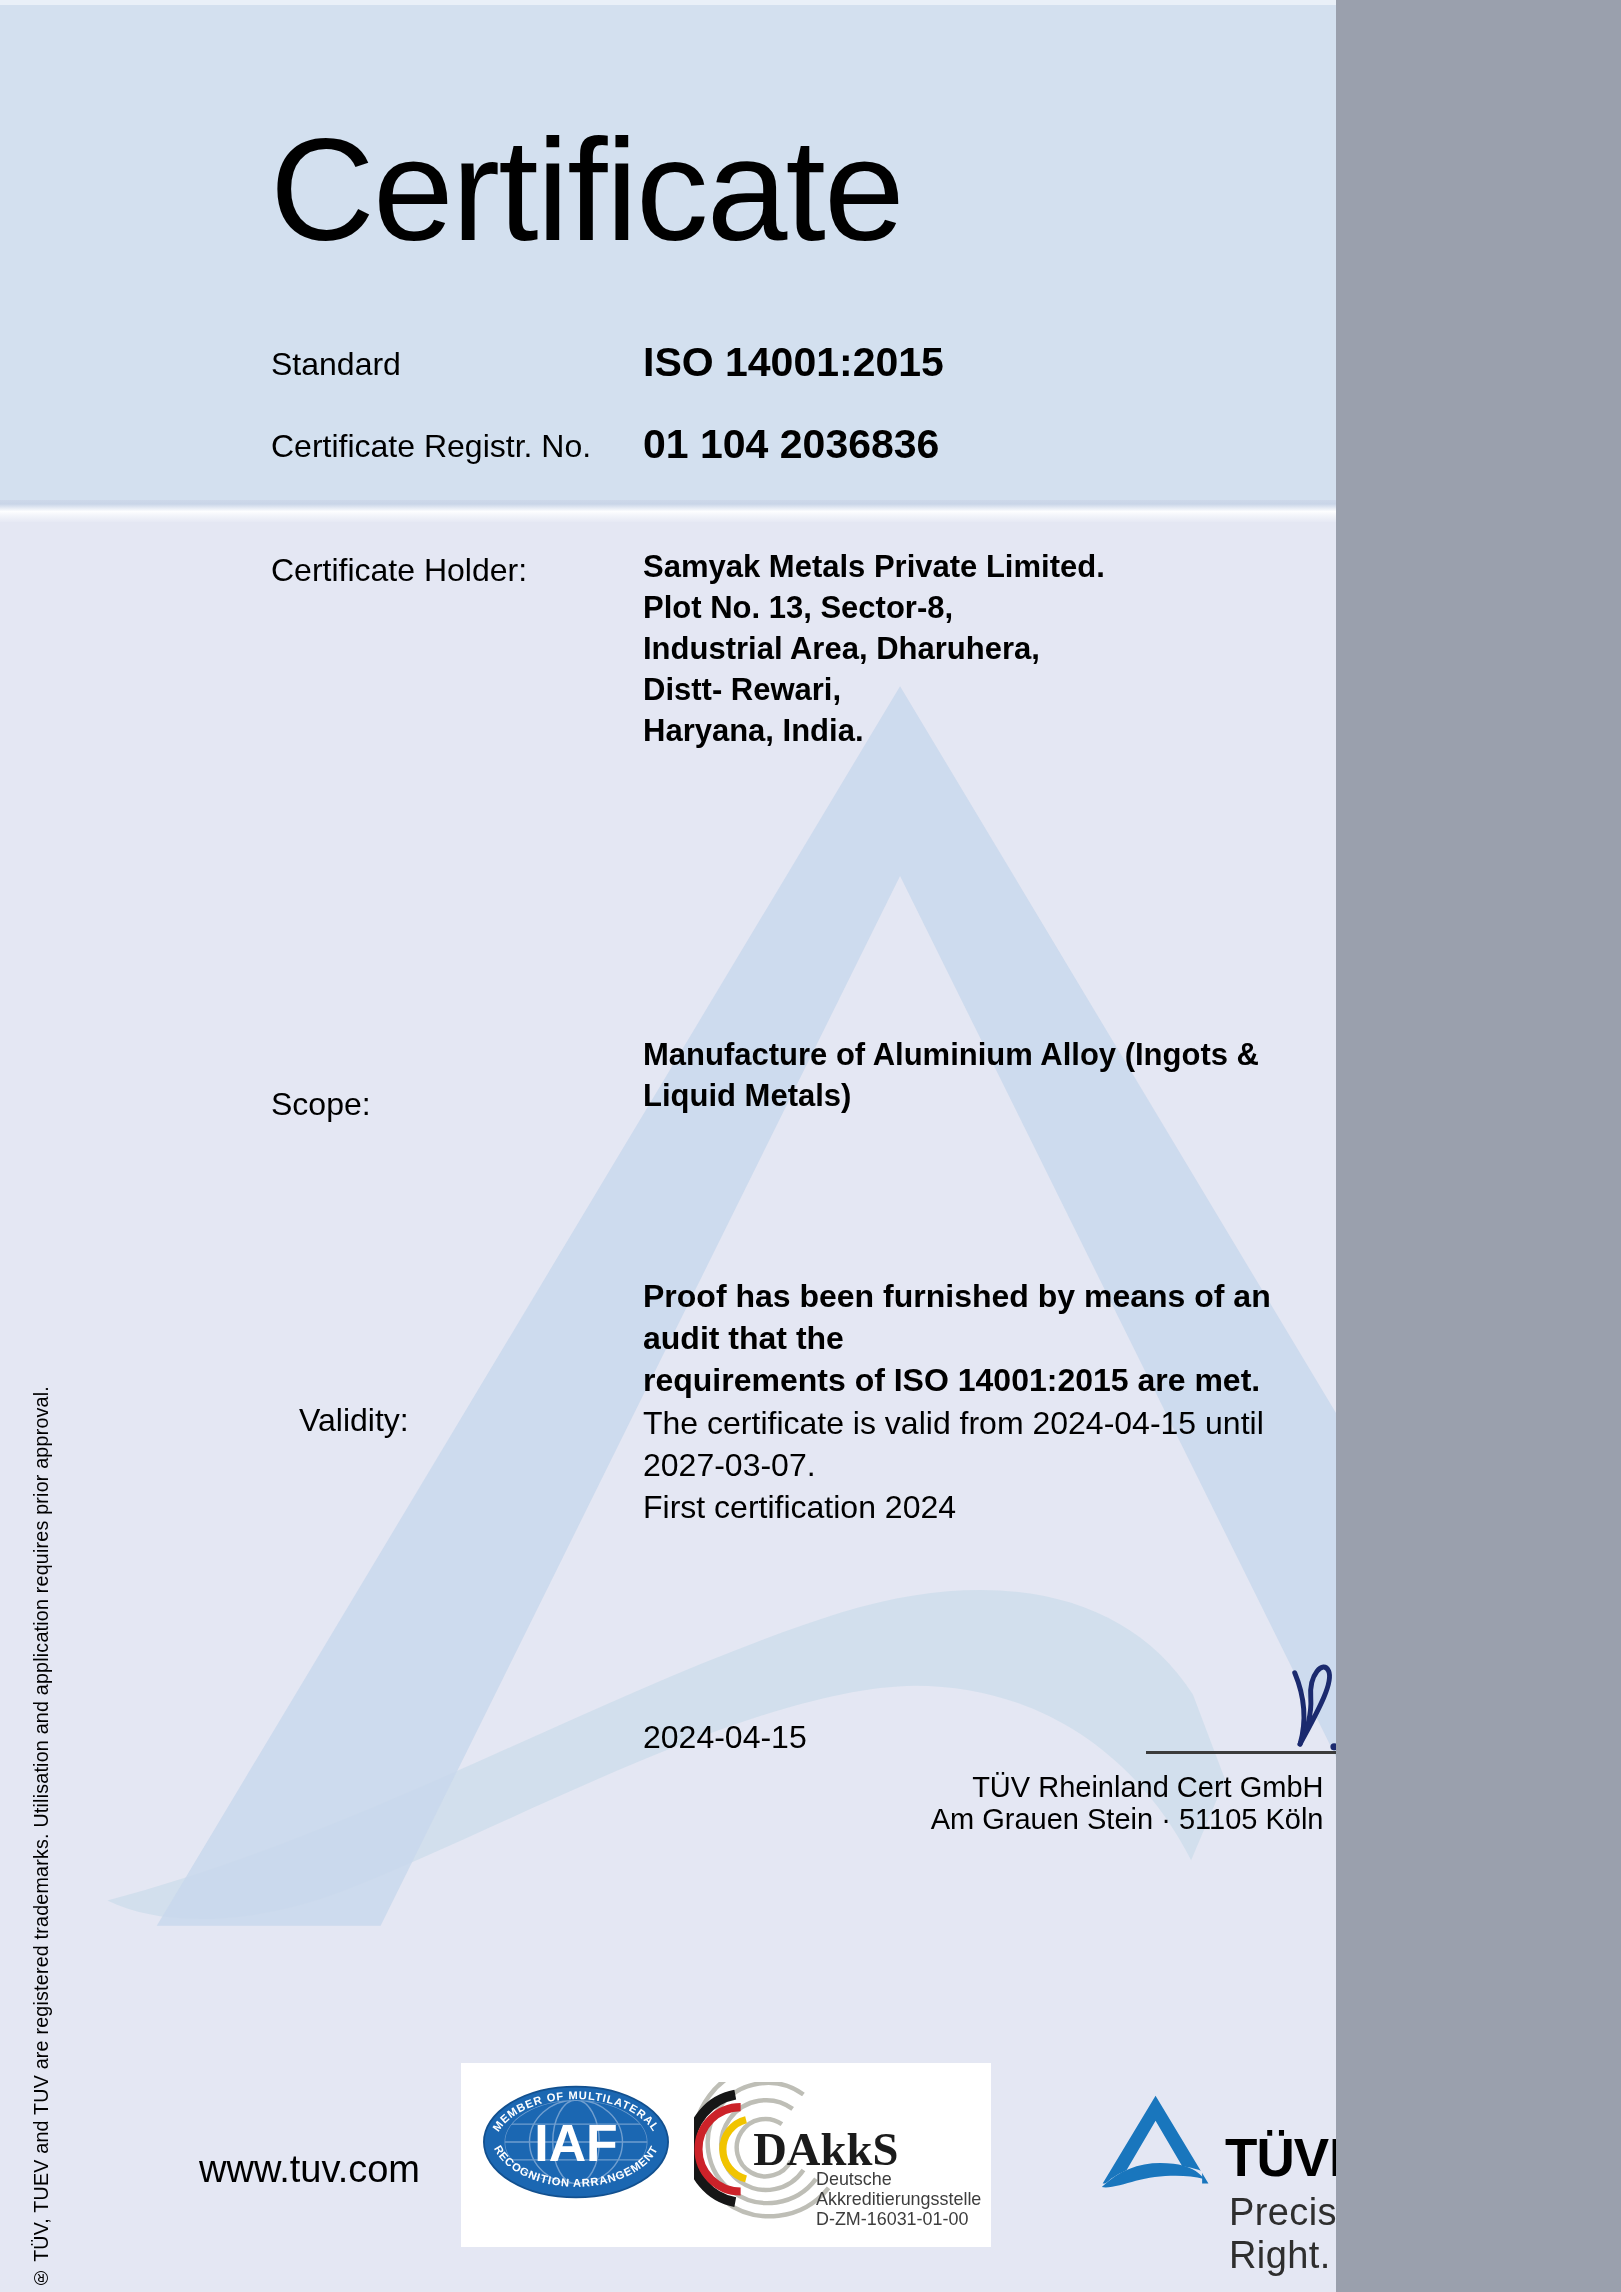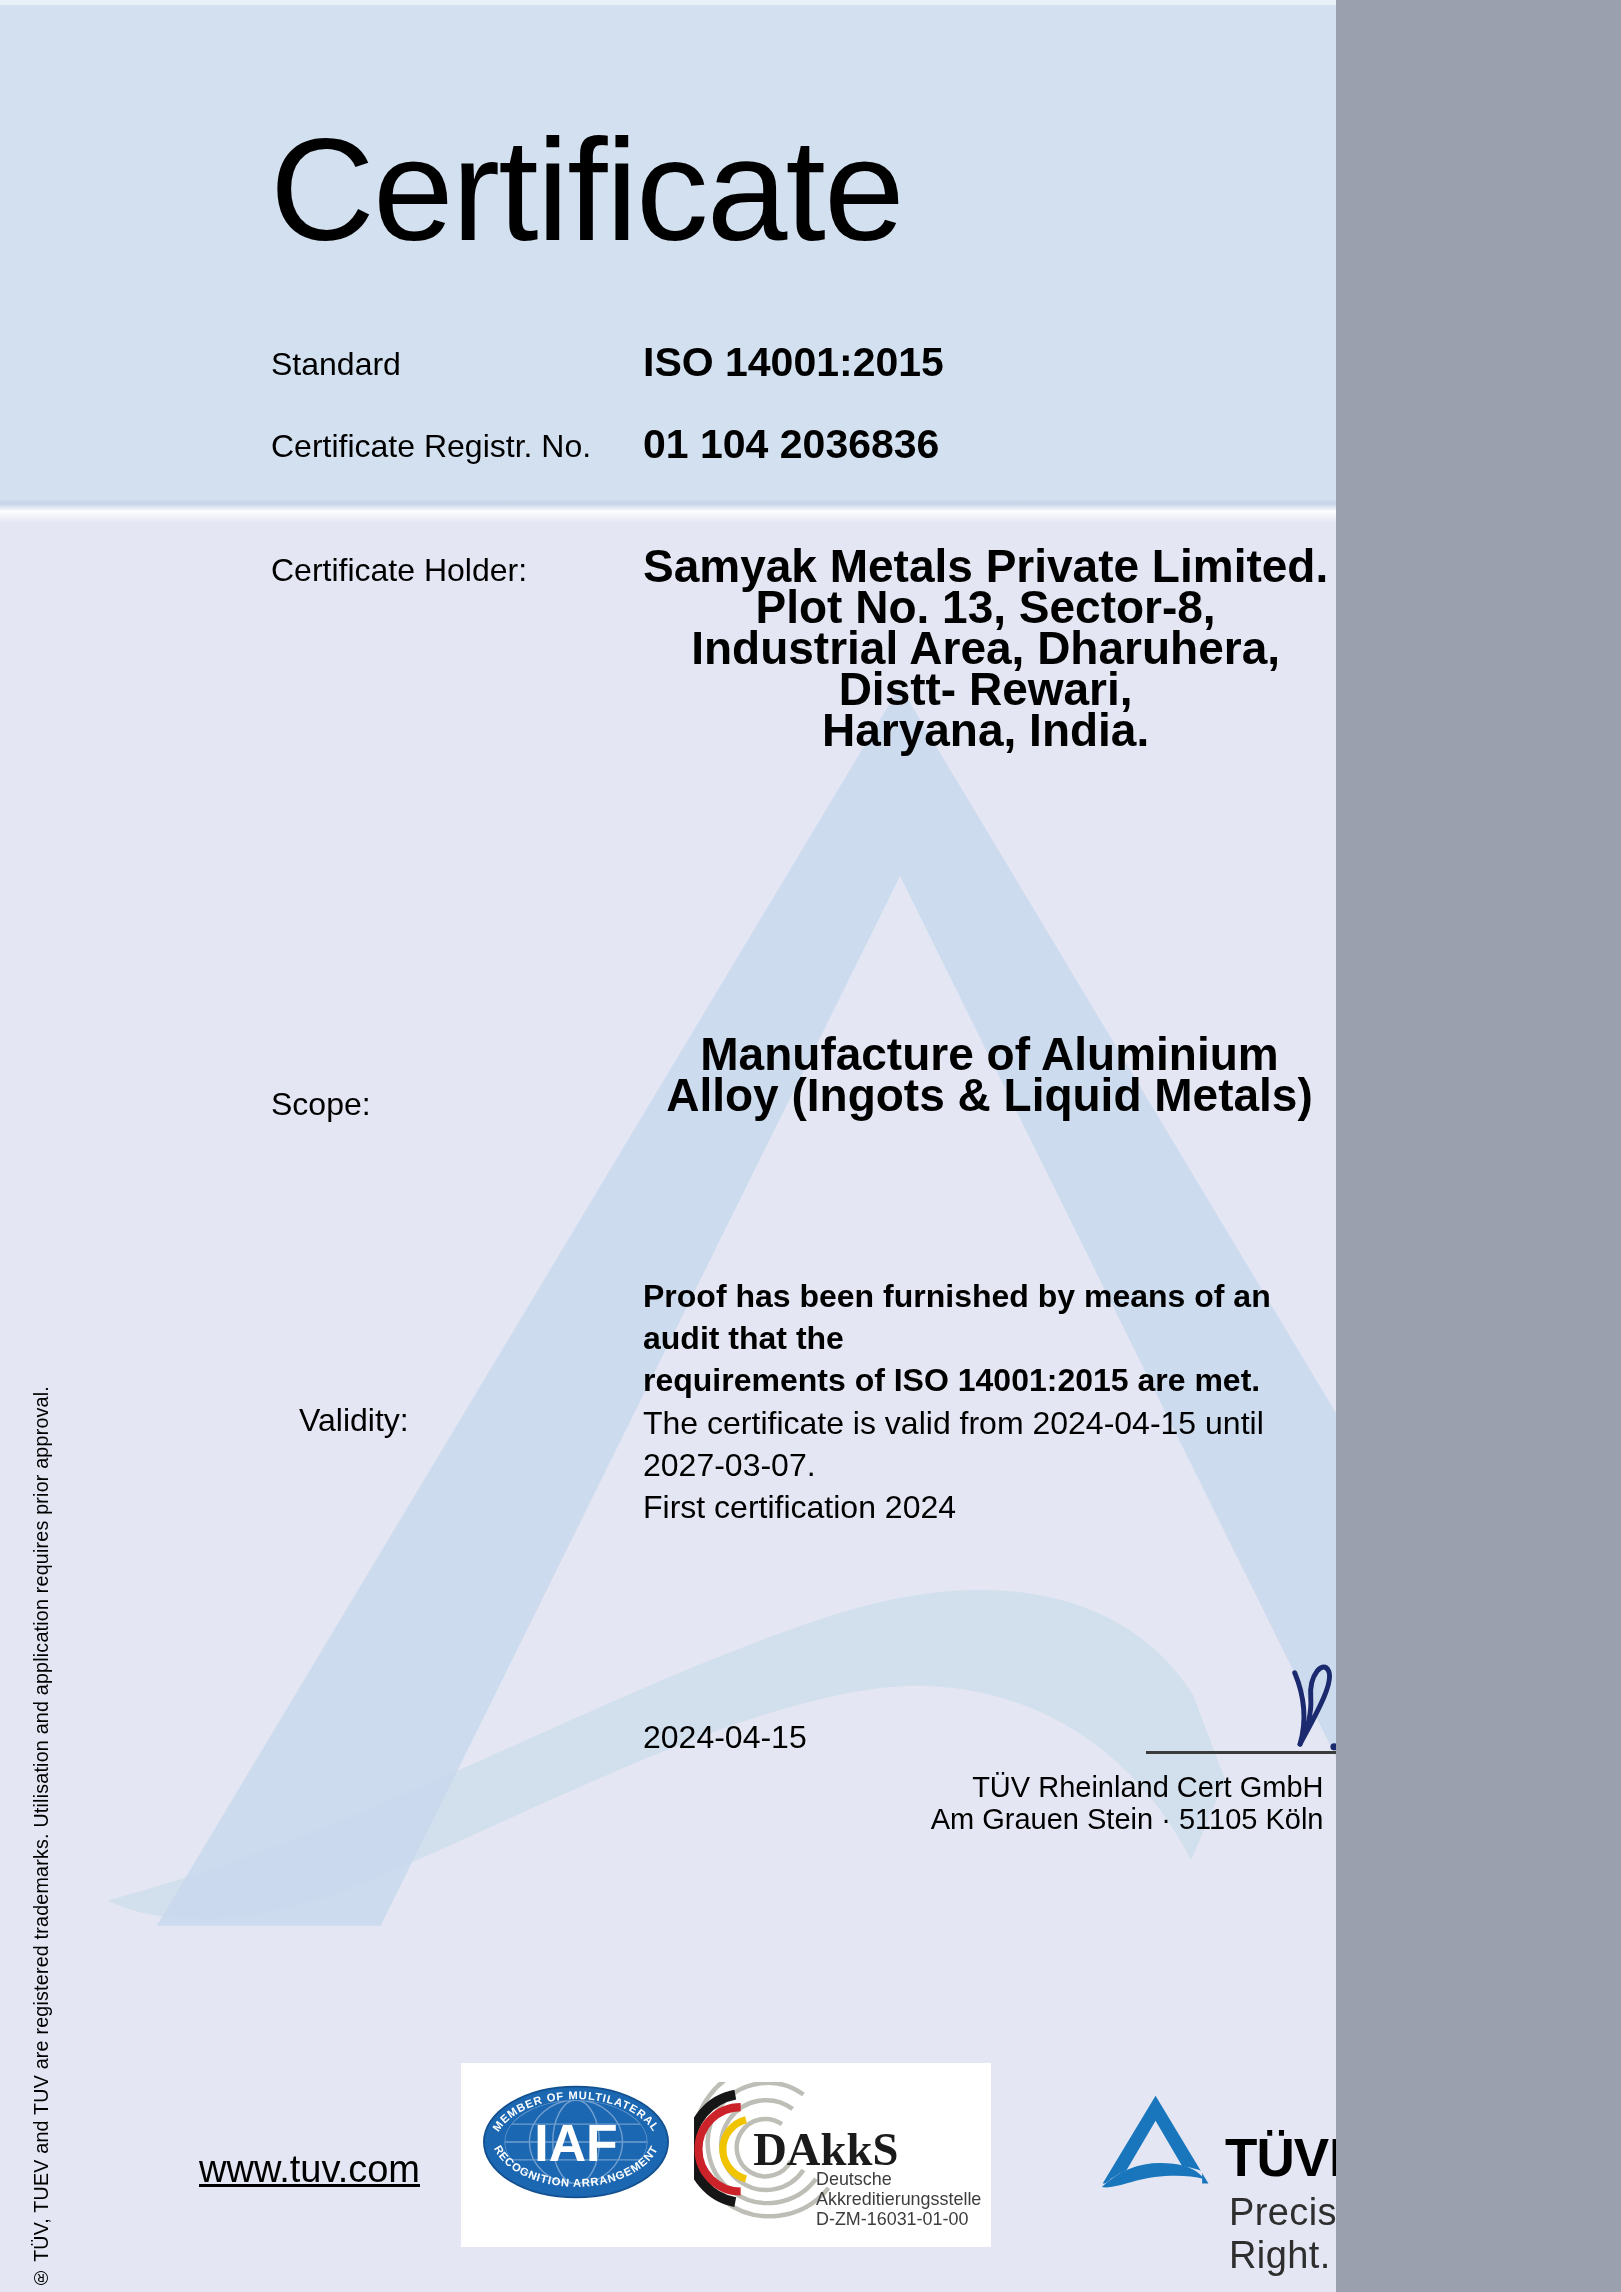--- a/index.html
+++ b/index.html
@@ -11,30 +11,30 @@
   .abs{position:absolute;}
   
   .band-top{left:0;top:0;width:1621px;height:500px;background:#d3e0ef;}
   .band-top-edge{left:0;top:0;width:1621px;height:4.5px;background:#e9f0f8;}
   .divider{left:0;top:500px;width:1621px;height:21.5px;
     background:linear-gradient(#cdd8ea 0%,#c9d5e8 18%,#fdfeff 52%,#f4f6fb 68%,#e6e9f4 100%);}
   
   .title{font-size:145px;line-height:1;letter-spacing:-1.8px;font-weight:400;}
   .label{font-size:32px;}
   .value-lg{font-size:41px;font-weight:700;}
-  .value{font-size:46px;font-weight:700;line-height:41px;text-align:center;}
+  .value{font-size:31px;font-weight:700;line-height:41px;}
   .body-txt{font-size:32px;line-height:42px;}
   .issuer{font-size:29px;line-height:32px;text-align:right;}
   .side-note{
     left:30px;bottom:3.6px;font-size:19.7px;letter-spacing:0.2px;
     writing-mode:vertical-rl;transform:rotate(180deg);white-space:nowrap;
   }
   .sig-line{left:1146px;top:1751px;width:463px;height:2.7px;background:#3b3b3b;}
   .white-box{left:461px;top:2063px;width:530px;height:184px;background:#ffffff;}
-  .website{left:199px;top:2148px;font-size:38px;text-decoration:underline;}
+  .website{left:199px;top:2148px;font-size:38px;}
   .tuv-brand{left:1225px;top:2124px;font-size:53px;letter-spacing:-0.9px;white-space:nowrap;}
   .tuv-brand b{font-weight:700;}
   .tuv-brand sup{font-size:19.7px;vertical-align:34px;font-weight:400;}
   .tuv-tagline{left:1229px;top:2191px;font-size:38px;color:#2e2e2e;letter-spacing:0.4px;}
   .dakks-name{font-family:"Liberation Serif",serif;font-weight:700;}
 </style>
 </head>
 <body>
 
 <div class="page">

